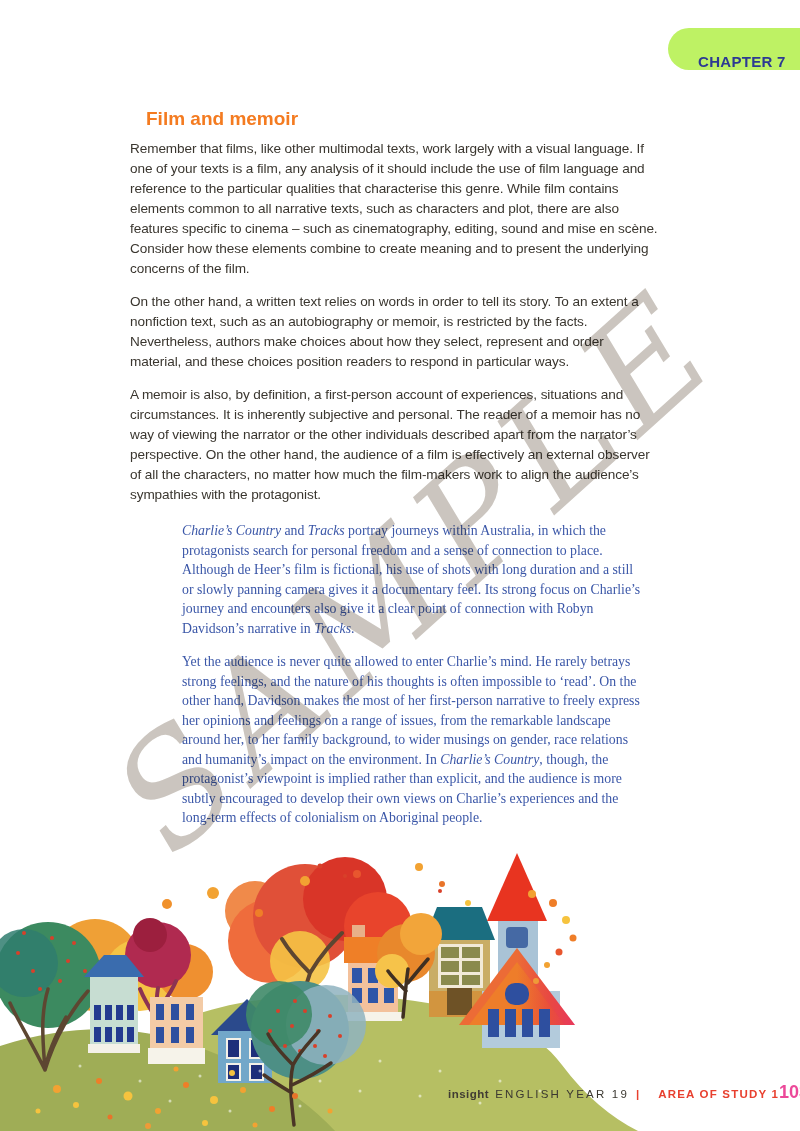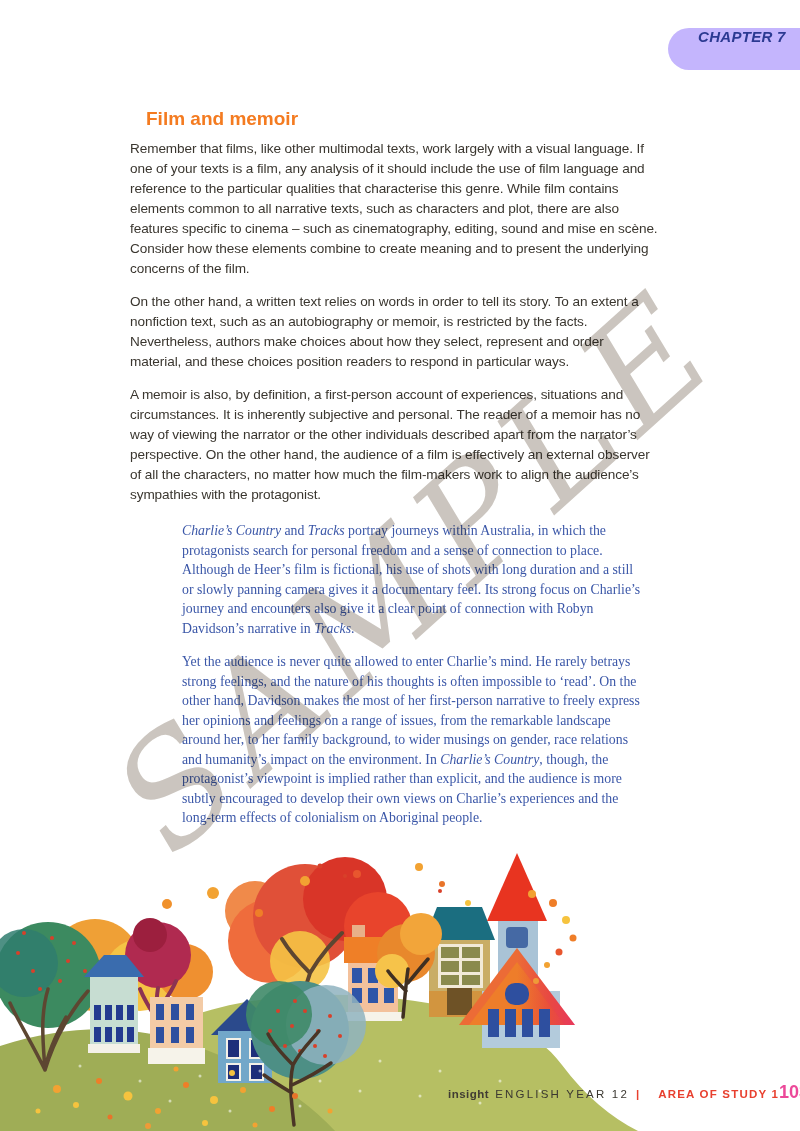--- a/index.html
+++ b/index.html
@@ -1,22 +1,22 @@
 <!DOCTYPE html>
 <html><head>
 <meta charset="utf-8">
 <style>
   html,body{margin:0;padding:0;background:#fff;}
   .page{position:relative;width:800px;height:1131px;background:#ffffff;overflow:hidden;
         font-family:"Liberation Sans",sans-serif;}
   
   .running-head{position:absolute;top:40px;right:152px;font-size:13px;font-weight:bold;
         letter-spacing:.4px;color:#3f4ea5;white-space:nowrap;}
-  .chapter-badge{position:absolute;top:28px;right:0;width:132px;height:42px;background:#c4b5fd;
-        border-radius:21px 0 0 21px;display:flex;align-items:flex-start;padding-left:30px;box-sizing:border-box;font-style:italic;}
+  .chapter-badge{position:absolute;top:28px;right:0;width:132px;height:42px;background:#bef264;
+        border-radius:21px 0 0 21px;display:flex;align-items:flex-end;padding-left:30px;box-sizing:border-box;}
   .chapter-badge-label{font-size:15px;font-weight:bold;color:#2c3a92;letter-spacing:.3px;}
   
   .content{position:absolute;left:130px;top:108px;width:528px;z-index:2;}
   .section-heading{margin:0 0 9px 16px;font-size:19px;font-weight:bold;color:#f47b20;}
   .body-para{margin:0 0 13px 0;font-size:13.6px;line-height:20px;color:#3a362f;letter-spacing:-.1px;}
   .quote-block{margin:16px 0 0 48px;width:468px;font-family:"Liberation Serif",serif;color:#3b57a8;}
   .quote-block p{margin:0 0 14px 4px;font-size:13.8px;line-height:19.5px;}
   .quote-block em{font-style:italic;}
   
   .watermark{position:absolute;left:48px;top:505px;width:705px;height:160px;text-align:center;
@@ -271,19 +271,19 @@
           <circle cx="360" cy="250" r="1.5"></circle>
         <circle cx="420" cy="255" r="1.5"></circle>
           <circle cx="480" cy="262" r="1.5"></circle>
           <circle cx="540" cy="250" r="1.5"></circle>
       </g>
     </g>
   </svg>
 
   <footer class="page-footer">
     <span class="imprint">insight</span>
-    <span class="series">ENGLISH YEAR 12</span>
+    <span class="series">ENGLISH YEAR 19</span>
     <span class="sep">|</span>
     <span class="area">AREA OF STUDY 1</span>
     <span class="pagenum">103</span>
   </footer>
 
 </div>
 
 </body></html>

